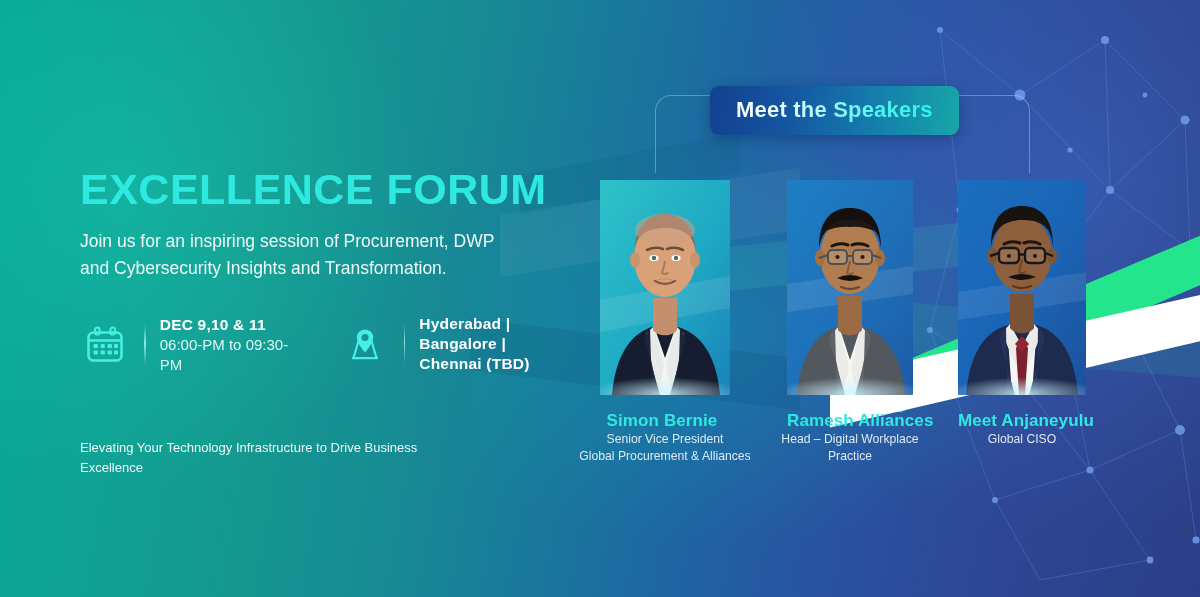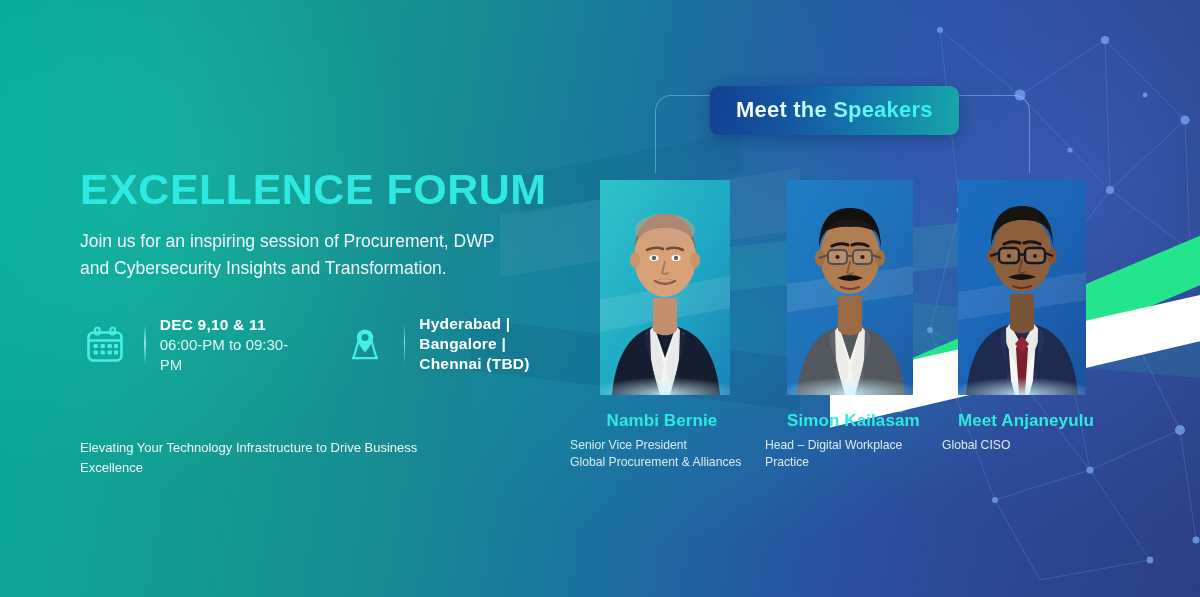--- a/index.html
+++ b/index.html
@@ -152,21 +152,21 @@
     pointer-events:none;
   }
 
   .sp-name {
     margin-top:16px; text-align:center;
     font-size:17px; font-weight:700; color:#2ee9e0; letter-spacing:.1px;
     white-space:nowrap;
   }
   .card.c1 .sp-name { margin-left:-6px; }
   .sp-role {
-    margin-top:6px; 
+    margin-top:0; text-align:center;
     font-size:12.2px; font-weight:400; color:#dceaf2; line-height:1.42;
   }
   .card.c1 .sp-role { width:190px; margin-left:-30px; }
   .card.c2 .sp-role { width:170px; margin-left:-22px; }
   .card.c3 .sp-role { width:160px; margin-left:-16px; }
 </style>
 </head>
 <body>
 
 <div class="banner">
@@ -318,21 +318,21 @@
             <ellipse cx="54" cy="78" rx="4.6" ry="2.9" fill="#ffffff"></ellipse>
             <ellipse cx="76" cy="78" rx="4.6" ry="2.9" fill="#ffffff"></ellipse>
             <circle cx="54" cy="78" r="2.2" fill="#4a6a6d"></circle>
             <circle cx="76" cy="78" r="2.2" fill="#4a6a6d"></circle>
 
             <path d="M65 82 L62 93 q3 2 6 0" stroke="#a87a58" stroke-width="2" fill="none" stroke-linecap="round"></path>
             <path d="M55 101 q10 6 20 0" stroke="#8c5a4a" stroke-width="2.4" fill="none" stroke-linecap="round"></path>
             <path d="M57 100 q8 -2 16 0" stroke="#c98b7a" stroke-width="1.2" fill="none"></path>
           </svg>
         </div>
-        <div class="sp-name">Nambi Bernie</div>
+        <div class="sp-name">Simon Bernie</div>
         <div class="sp-role">
           <div>Senior Vice President</div>
           <div>Global Procurement &amp; Alliances</div>
         </div>
       </div>
 
       <div class="card c2">
         <div class="photo">
           <svg viewBox="0 0 126 215" preserveAspectRatio="xMidYMid slice">
             <defs>
@@ -375,21 +375,21 @@
             </g>
             <circle cx="50.5" cy="77" r="2.1" fill="#2a1c14"></circle>
             <circle cx="75.5" cy="77" r="2.1" fill="#2a1c14"></circle>
 
             <path d="M63 82 L60 93 q3 2 6 0" stroke="#8a5c36" stroke-width="2" fill="none" stroke-linecap="round"></path>
 
             <path d="M50 98 q13 -6 26 0 q-13 6 -26 0 Z" fill="#14100d"></path>
             <path d="M54 107 q9 4 18 0" stroke="#6d4130" stroke-width="2" fill="none" stroke-linecap="round"></path>
           </svg>
         </div>
-        <div class="sp-name">Simon Kailasam</div>
+        <div class="sp-name">Ramesh Alliances</div>
         <div class="sp-role">
           <div>Head – Digital Workplace</div>
           <div>Practice</div>
         </div>
       </div>
 
       <div class="card c3">
         <div class="photo">
           <svg viewBox="0 0 128 215" preserveAspectRatio="xMidYMid slice">
             <defs>

